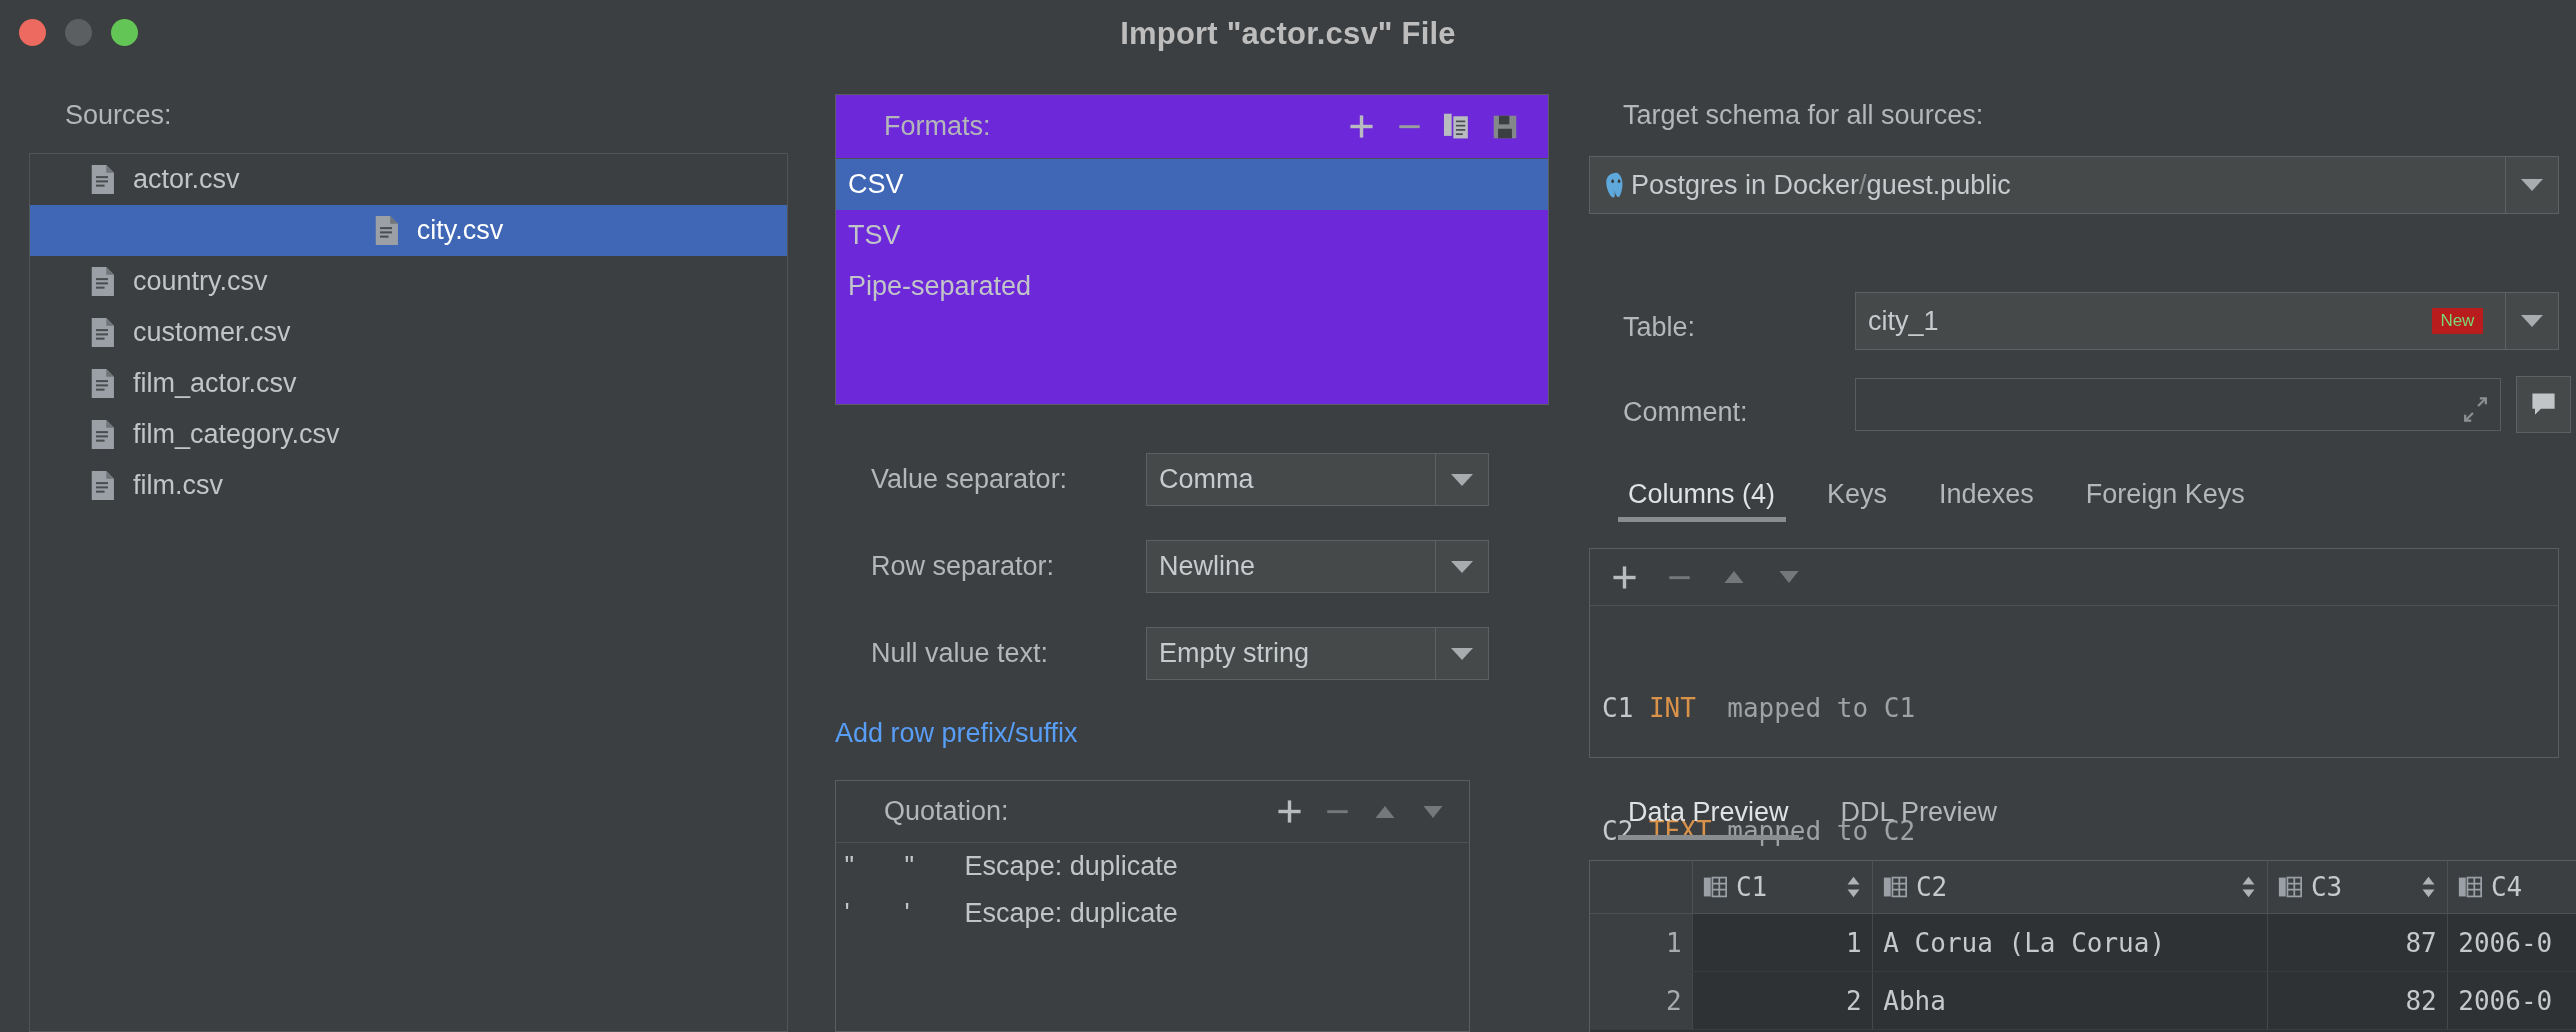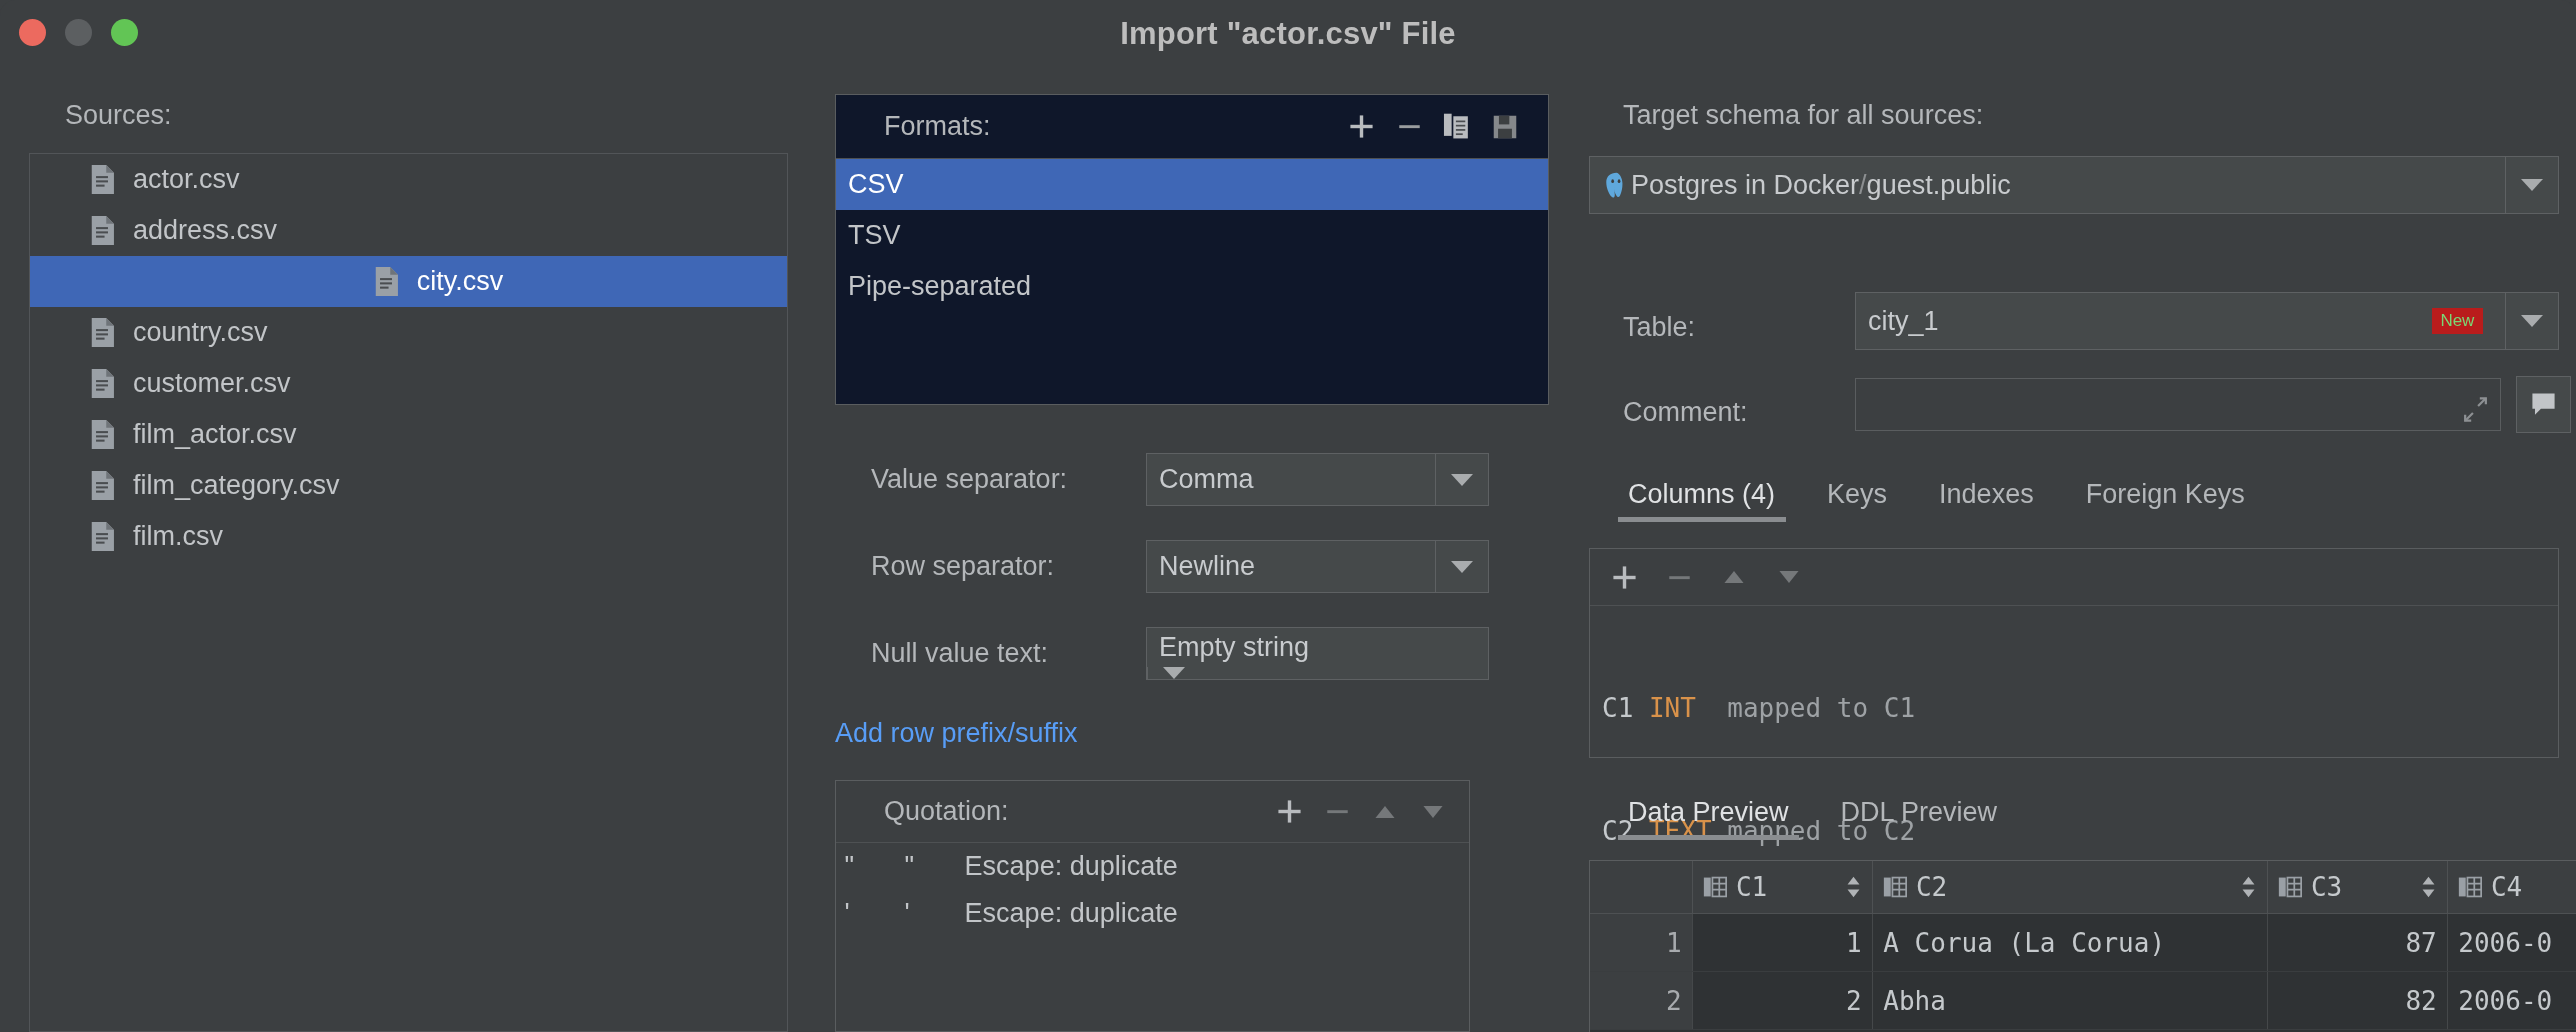--- a/index.html
+++ b/index.html
@@ -92,21 +92,21 @@
     justify-content: center;
   }
   .file-icon { width: 24px; height: 29px; flex: 0 0 auto; display:block; }
 
   
   .formats-box {
     position: absolute;
     left: 835px; top: 94px;
     width: 714px; height: 311px;
     border: 0.9px solid #5a5d5f;
-    background: #0f172a;
+    background: #6d28d9;
   }
   .formats-head {
     height: 64px;
     display: flex;
     align-items: center;
     padding: 0 19px 0 12px;
     border-bottom: 0.9px solid #4e5153;
   }
   .formats-head .label { flex: 1; }
   .tool-ico {
@@ -384,32 +384,20 @@
           <path d="M2 0h17l9 9v25H2z" fill="#9aa0a6"></path>
           <path d="M19 0l9 9h-9z" fill="#6f7479"></path>
           <g fill="#4a4d50">
             <rect x="7" y="13" width="14" height="2.4"></rect>
             <rect x="7" y="18" width="14" height="2.4"></rect>
             <rect x="7" y="23" width="10" height="2.4"></rect>
           </g>
         </svg>
       <span>actor.csv</span>
     </div>
-    <div class="src-row">
-      <svg class="file-icon" viewBox="0 0 28 34">
-          <path d="M2 0h17l9 9v25H2z" fill="#9aa0a6"></path>
-          <path d="M19 0l9 9h-9z" fill="#6f7479"></path>
-          <g fill="#4a4d50">
-            <rect x="7" y="13" width="14" height="2.4"></rect>
-            <rect x="7" y="18" width="14" height="2.4"></rect>
-            <rect x="7" y="23" width="10" height="2.4"></rect>
-          </g>
-        </svg>
-      <span>address.csv</span>
-    </div>
     <div class="src-row selected">
       <svg class="file-icon" viewBox="0 0 28 34">
           <path d="M2 0h17l9 9v25H2z" fill="#9aa0a6"></path>
           <path d="M19 0l9 9h-9z" fill="#6f7479"></path>
           <g fill="#4a4d50">
             <rect x="7" y="13" width="14" height="2.4"></rect>
             <rect x="7" y="18" width="14" height="2.4"></rect>
             <rect x="7" y="23" width="10" height="2.4"></rect>
           </g>
         </svg>
@@ -533,21 +521,21 @@
     <span class="combo" style="width:343px;">
       <span class="value">Newline</span>
       <span class="arrow">
           <i class="caret-down"></i>
         </span>
     </span>
   </div>
 
   <div class="field-row" style="left:835px; top:627px;">
     <span class="label" style="width:275px;">Null value text:</span>
-    <span class="combo" style="width:343px;flex-direction:column;">
+    <span class="combo" style="width:343px;">
       <span class="value">Empty string</span>
       <span class="arrow">
           <i class="caret-down"></i>
         </span>
     </span>
   </div>
 
   <div class="link" style="left:835px; top:718px;">Add row prefix/suffix</div>
 
   <div class="quote-box">

